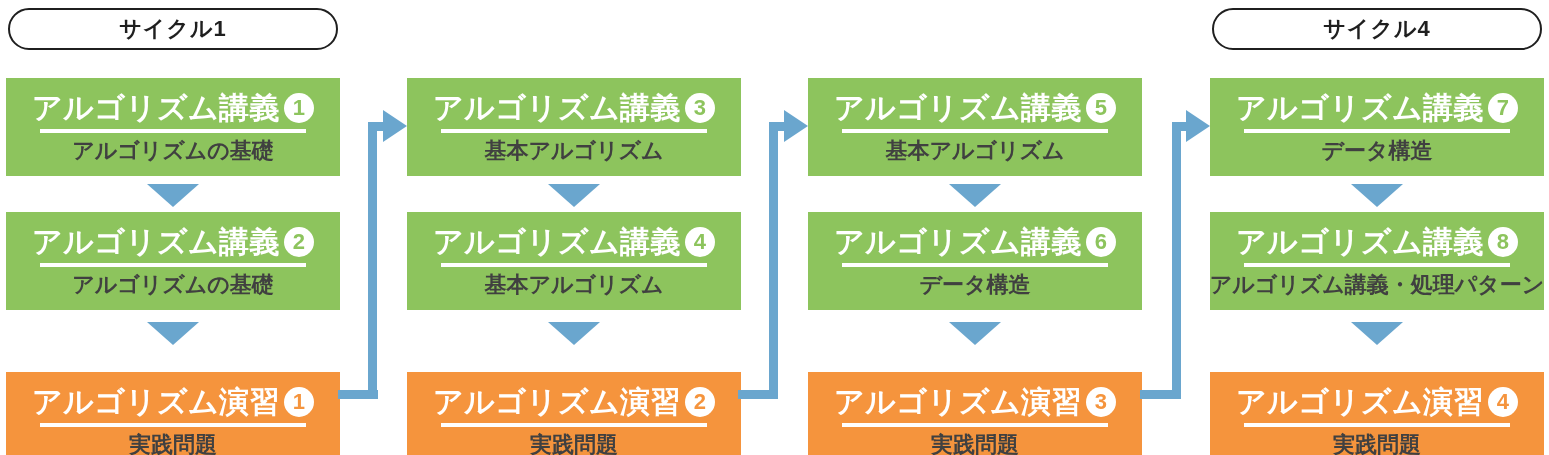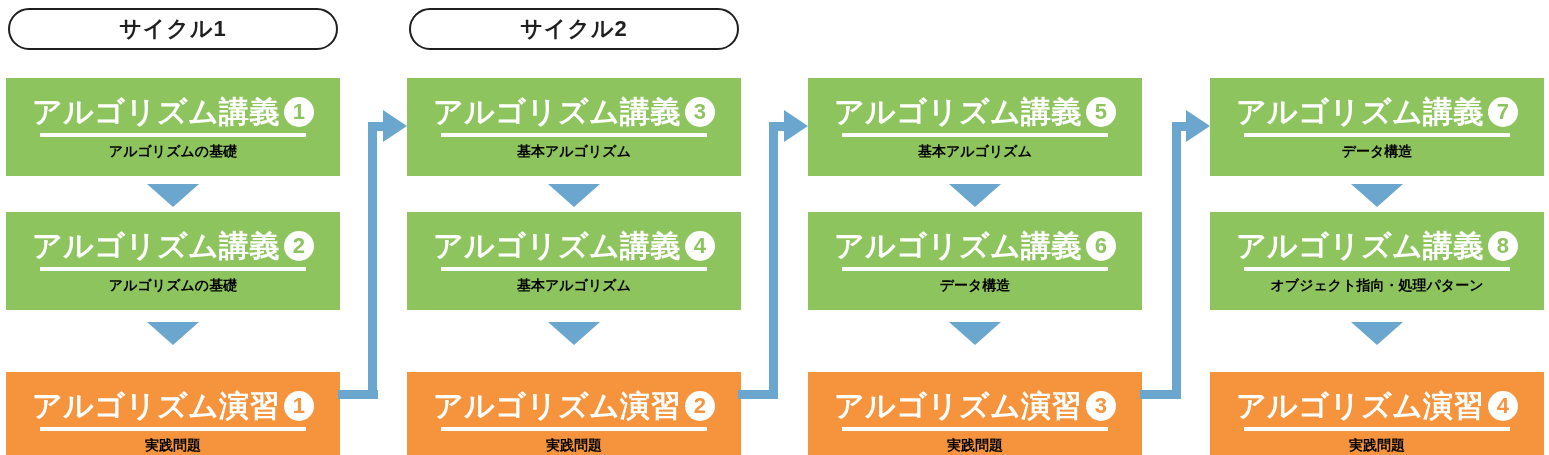--- a/index.html
+++ b/index.html
@@ -32,21 +32,21 @@
   }
   .num {
     width: 30px; height: 30px; margin-left: 4px; border-radius: 50%;
     background: #ffffff; display: flex; align-items: center; justify-content: center;
     font-size: 22px; font-weight: bold; line-height: 1;
   }
   .green .num  { color: #8dc45d; }
   .orange .num { color: #f5943d; }
   .rule { width: 266px; height: 4px; background: #ffffff; margin: 6px 0 7px; }
   .box-subtitle {
-    font-size: 14px; font-weight: bold; color: #000000; line-height: 1; white-space: nowrap;
+    font-size: 22px; font-weight: bold; color: #404040; line-height: 1; white-space: nowrap;
   }
   .tri {
     position: absolute; left: 141px; width: 0; height: 0;
     border-left: 26px solid transparent; border-right: 26px solid transparent;
     border-top: 23px solid #6aa6ce;
   }
   .tri-1 { top: 184px; }
   .tri-2 { top: 322px; }
   .box-1 { top: 78px; }
   .box-2 { top: 212px; }
@@ -94,23 +94,20 @@
       <div class="box-subtitle">実践問題</div>
     </div>
   </div>
 
   <div class="conn" style="left:338px; top:390px; width:40px; height:9px"></div>
   <div class="conn" style="left:368px; top:122px; width:9px; height:277px"></div>
   <div class="conn" style="left:368px; top:122px; width:20px; height:9px"></div>
   <div class="conn-arrow" style="left:383px"></div>
 
   <div class="column" style="left:407px">
-    <div class="pill">
-      <span>サイクル2</span>
-    </div>
     <div class="box green box-1">
       <div class="box-title">
         <span>アルゴリズム講義</span>
         <span class="num">3</span>
       </div>
       <div class="rule"></div>
       <div class="box-subtitle">基本アルゴリズム</div>
     </div>
     <div class="tri tri-1"></div>
     <div class="box green box-2">
@@ -165,36 +162,39 @@
       <div class="box-subtitle">実践問題</div>
     </div>
   </div>
 
   <div class="conn" style="left:1140px; top:390px; width:41px; height:9px"></div>
   <div class="conn" style="left:1172px; top:122px; width:9px; height:277px"></div>
   <div class="conn" style="left:1172px; top:122px; width:19px; height:9px"></div>
   <div class="conn-arrow" style="left:1186px"></div>
 
   <div class="column" style="left:1210px">
+    <div class="pill">
+      <span>サイクル4</span>
+    </div>
     <div class="box green box-1">
       <div class="box-title">
         <span>アルゴリズム講義</span>
         <span class="num">7</span>
       </div>
       <div class="rule"></div>
       <div class="box-subtitle">データ構造</div>
     </div>
     <div class="tri tri-1"></div>
     <div class="box green box-2">
       <div class="box-title">
         <span>アルゴリズム講義</span>
         <span class="num">8</span>
       </div>
       <div class="rule"></div>
-      <div class="box-subtitle">オブジェクト指向・処理パターン</div>
+      <div class="box-subtitle">アルゴリズム講義・処理パターン</div>
     </div>
     <div class="tri tri-2"></div>
     <div class="box orange box-3">
       <div class="box-title">
         <span>アルゴリズム演習</span>
         <span class="num">4</span>
       </div>
       <div class="rule"></div>
       <div class="box-subtitle">実践問題</div>
     </div>

